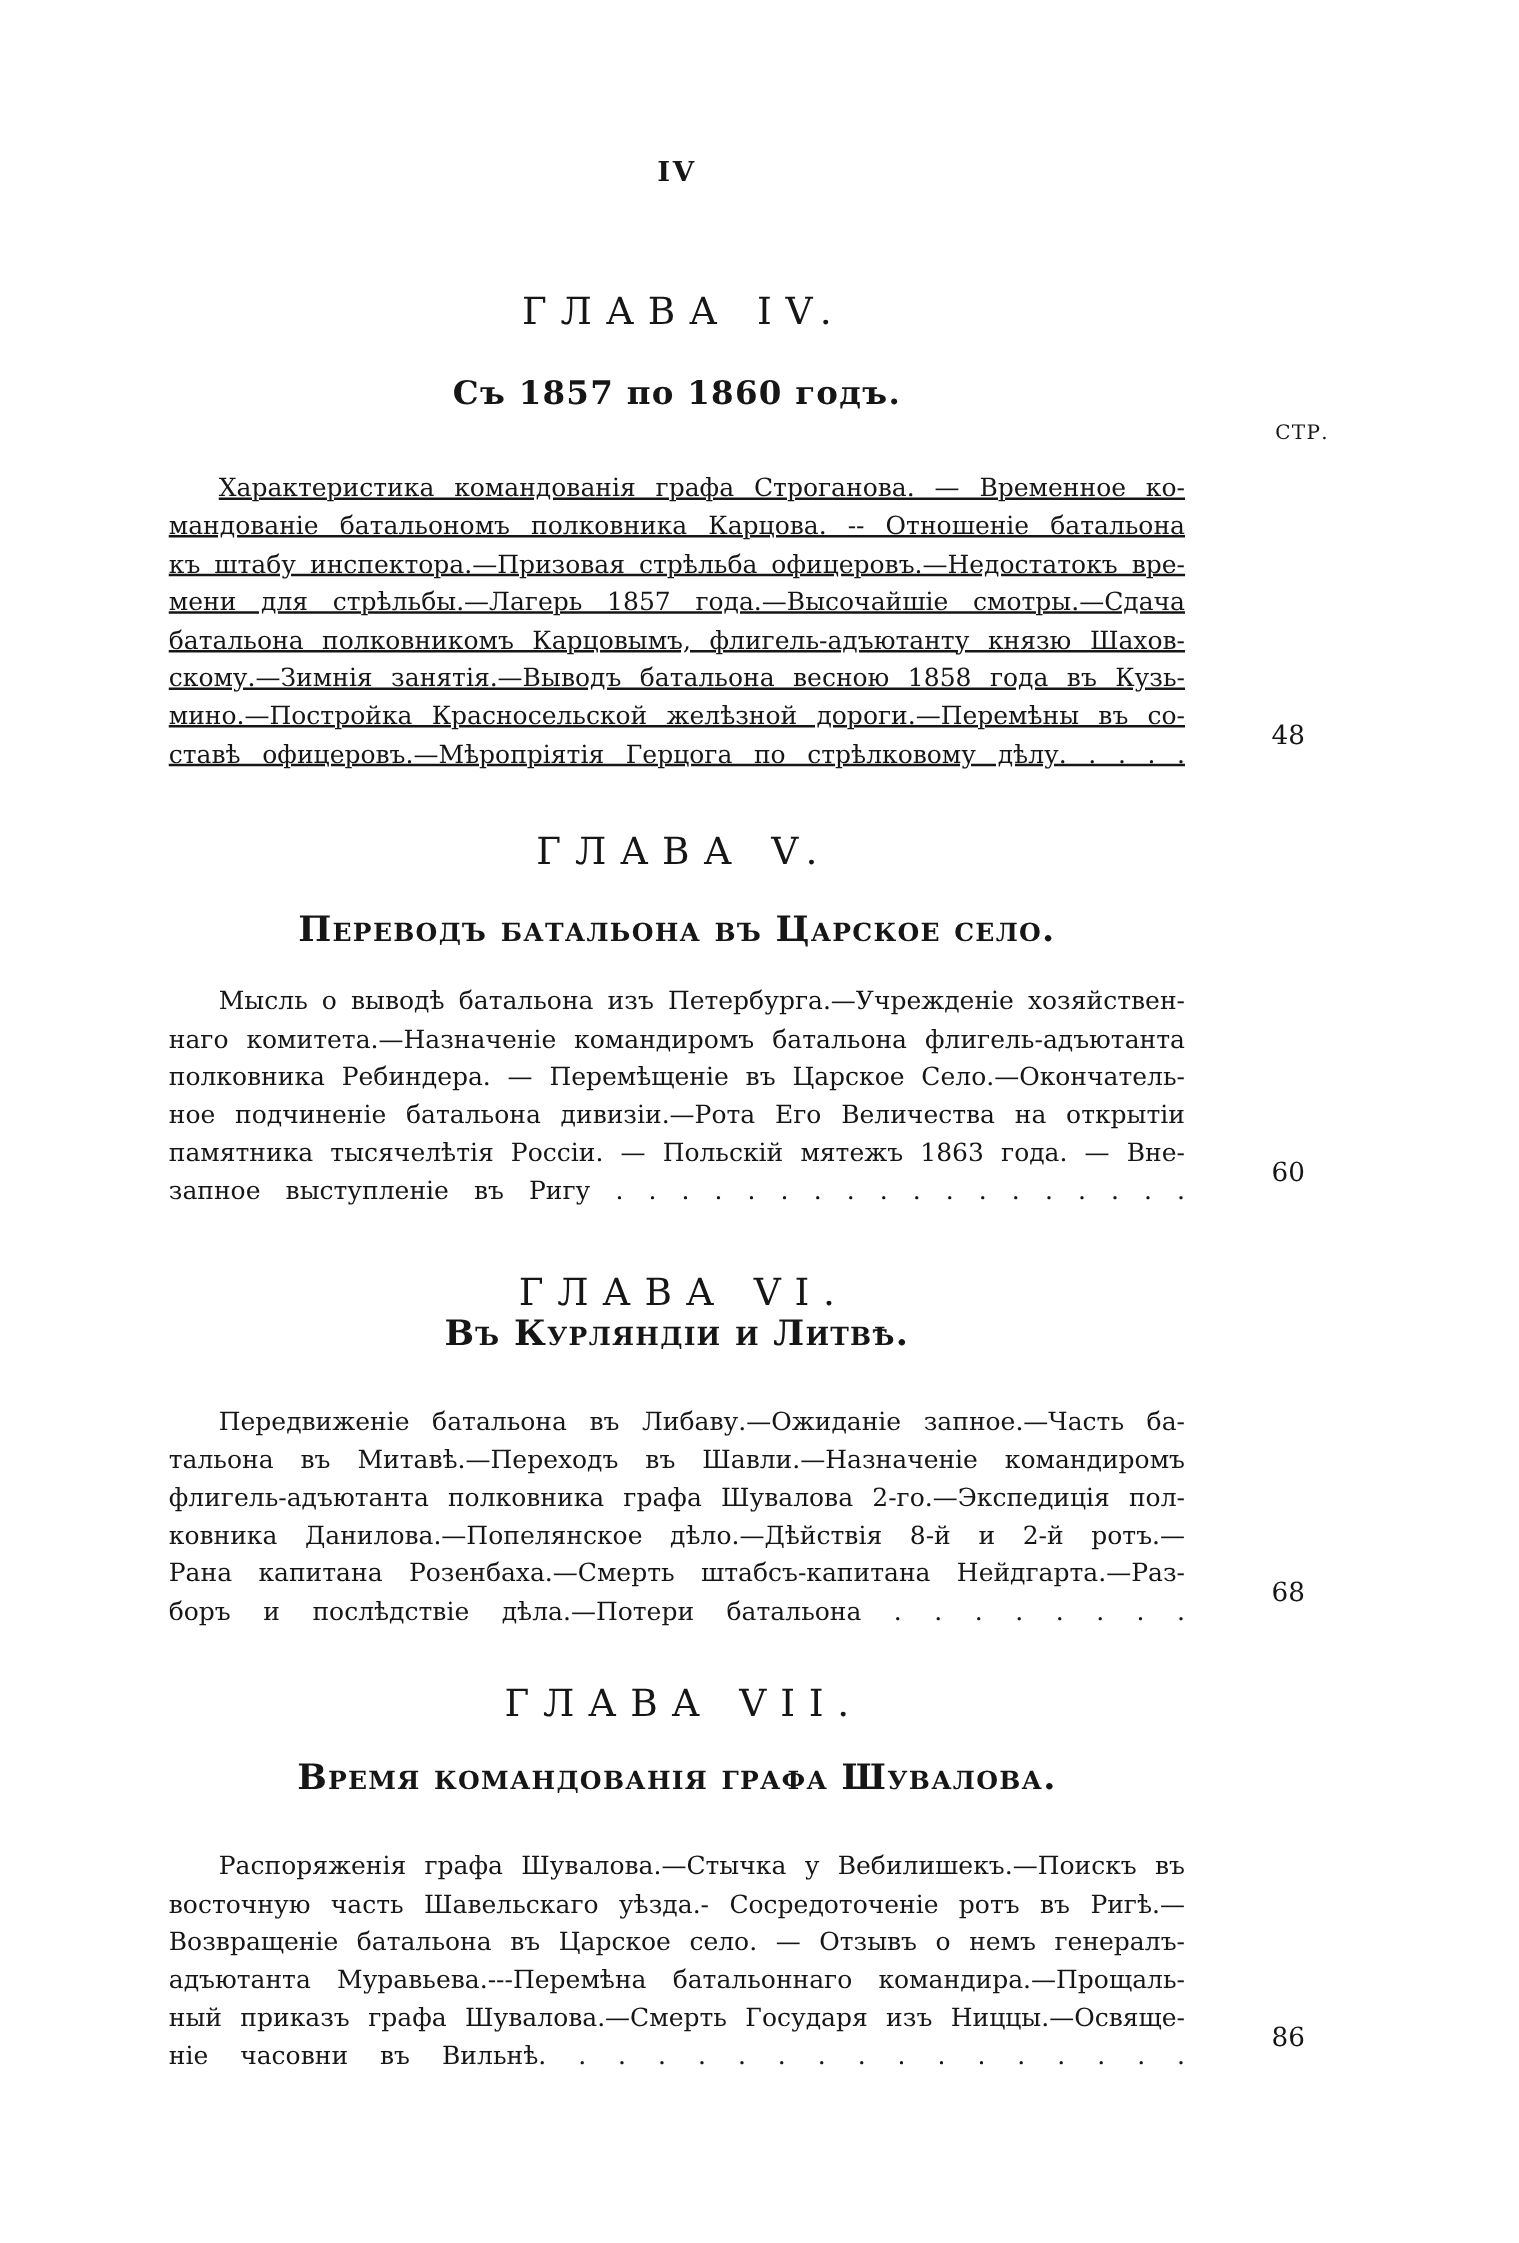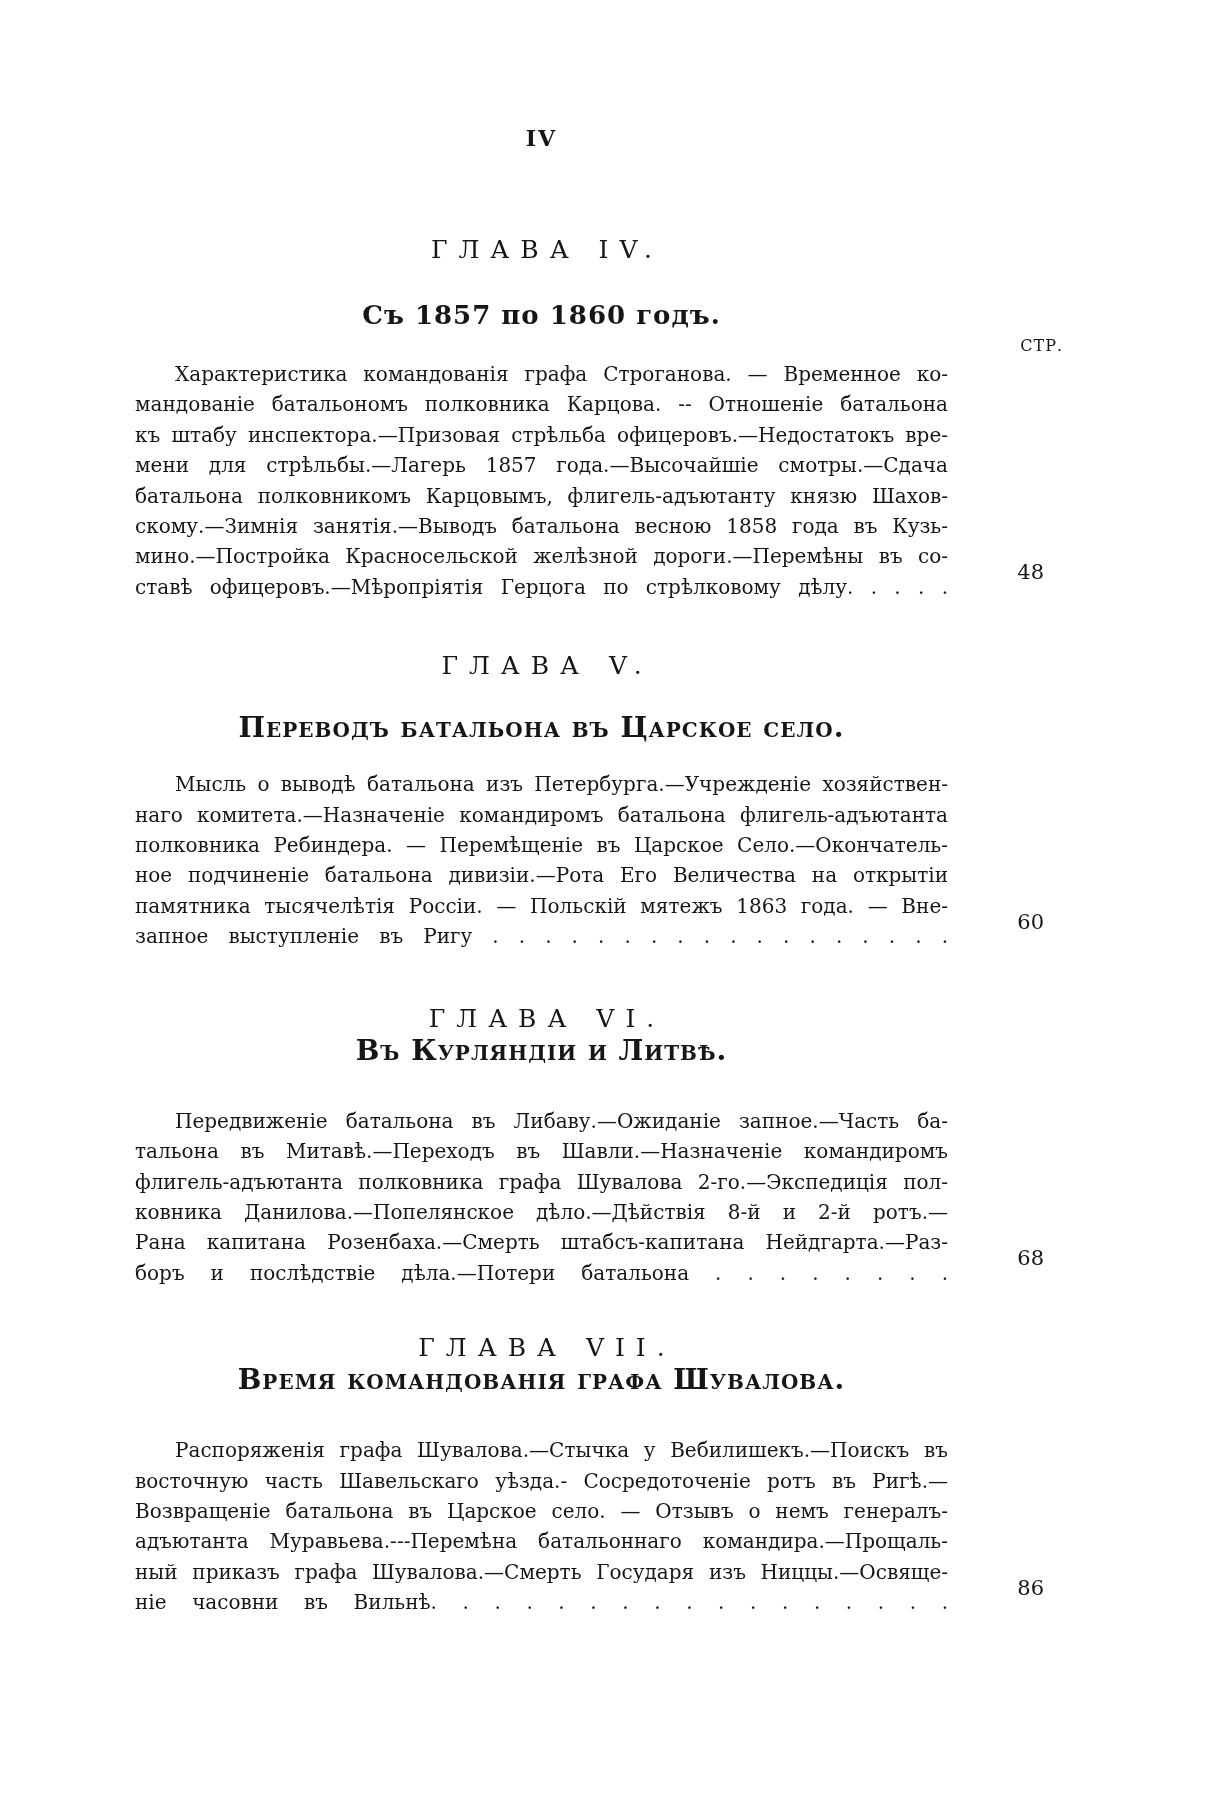--- a/index.html
+++ b/index.html
@@ -23,21 +23,21 @@
     letter-spacing: 2px;
     line-height: 24px;
   }
 
   section { display: block; }
   h2.chapter-heading {
     margin: 0 0 0 135px;
     width: 813px;
     text-align: center;
     font-weight: normal;
-    font-size: 25px;
+    font-size: 30px;
     line-height: 34px;
     letter-spacing: 11px;
     padding-left: 11px; 
     box-sizing: border-box;
     white-space: nowrap;
   }
   h3.chapter-subtitle {
     margin: 0 0 0 135px;
     width: 813px;
     text-align: center;
@@ -80,32 +80,32 @@
     right: -96px;
     bottom: 18px;
     width: 70px;
     text-align: right;
     font-size: 21px;
   }
 
   
   section.s1 h2 { margin-top: 83px; }
   section.s1 h3 { margin-top: 32px; }
-  section.s1 .chapter-summary { margin-top: 4px; }
+  section.s1 .chapter-summary { margin-top: 20px; text-decoration: underline; }
 
   section.s2 h2 { margin-top: 47px; }
   section.s2 h3 { margin-top: 30px; }
   section.s2 .chapter-summary { margin-top: 26px; }
 
   section.s3 h2 { margin-top: 50px; }
   section.s3 h3 { }
   section.s3 .chapter-summary { margin-top: 40px; }
 
   section.s4 h2 { margin-top: 43px; }
-  section.s4 h3 { }
+  section.s4 h3 { margin-top: 26px; }
   section.s4 .chapter-summary { margin-top: 40px; }
 </style>
 </head>
 <body>
 
 <div class="page">
 
   <div class="folio">IV</div>
 
   <section class="s1">

